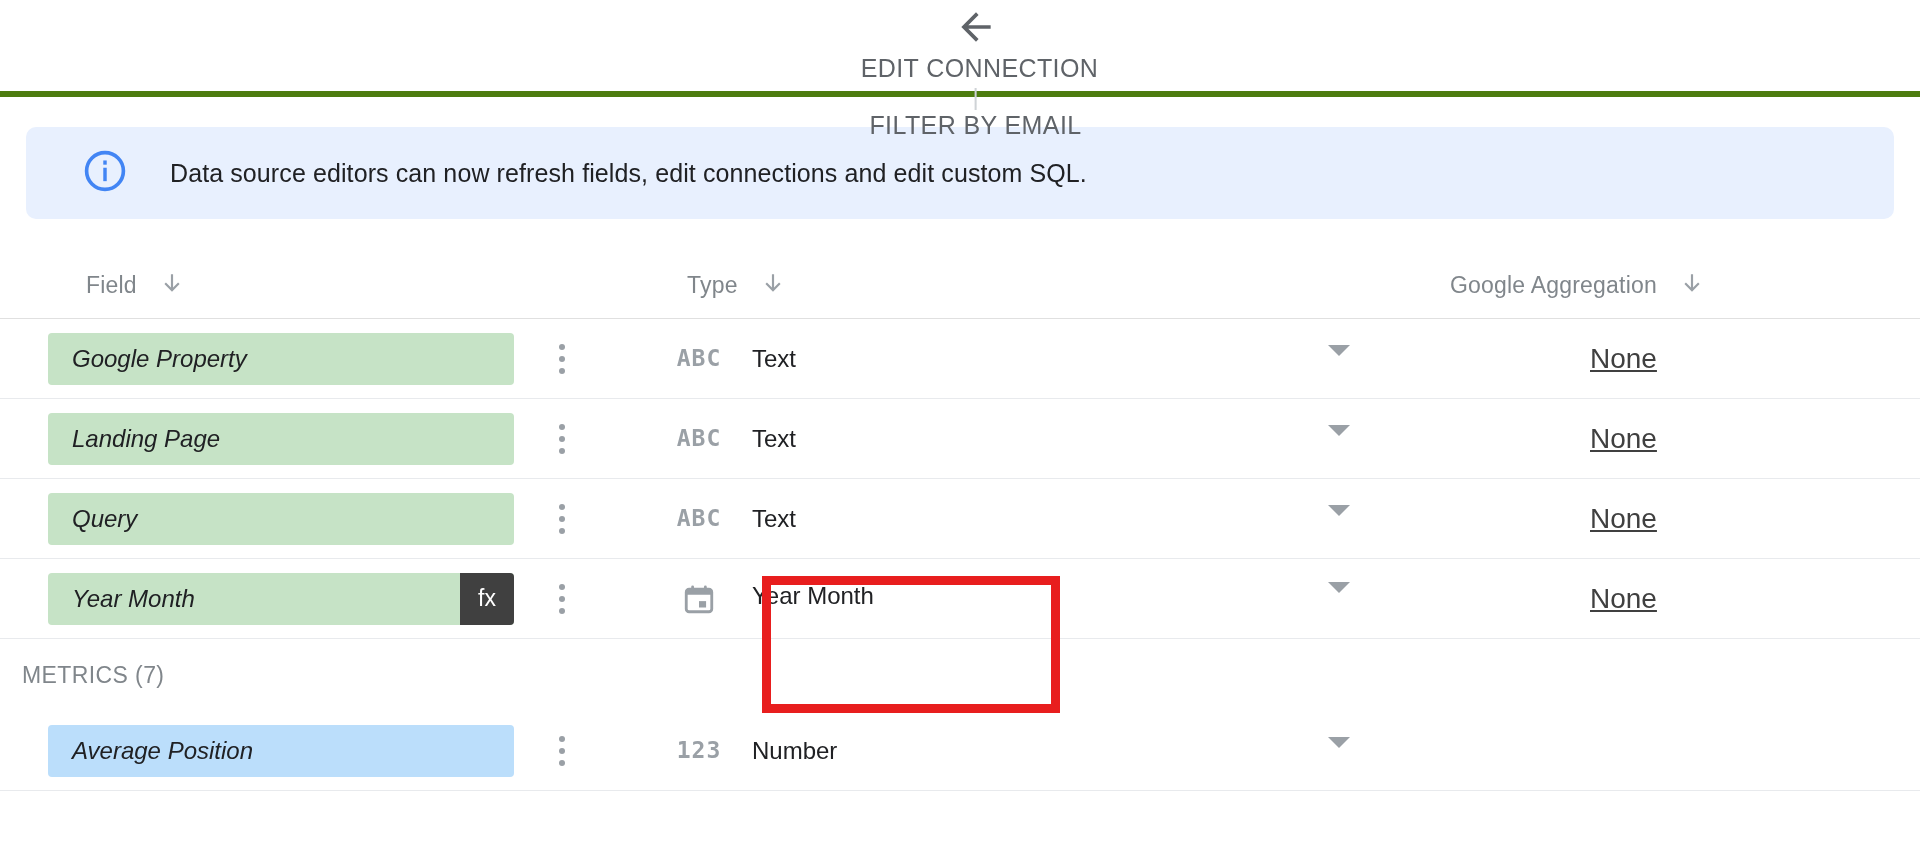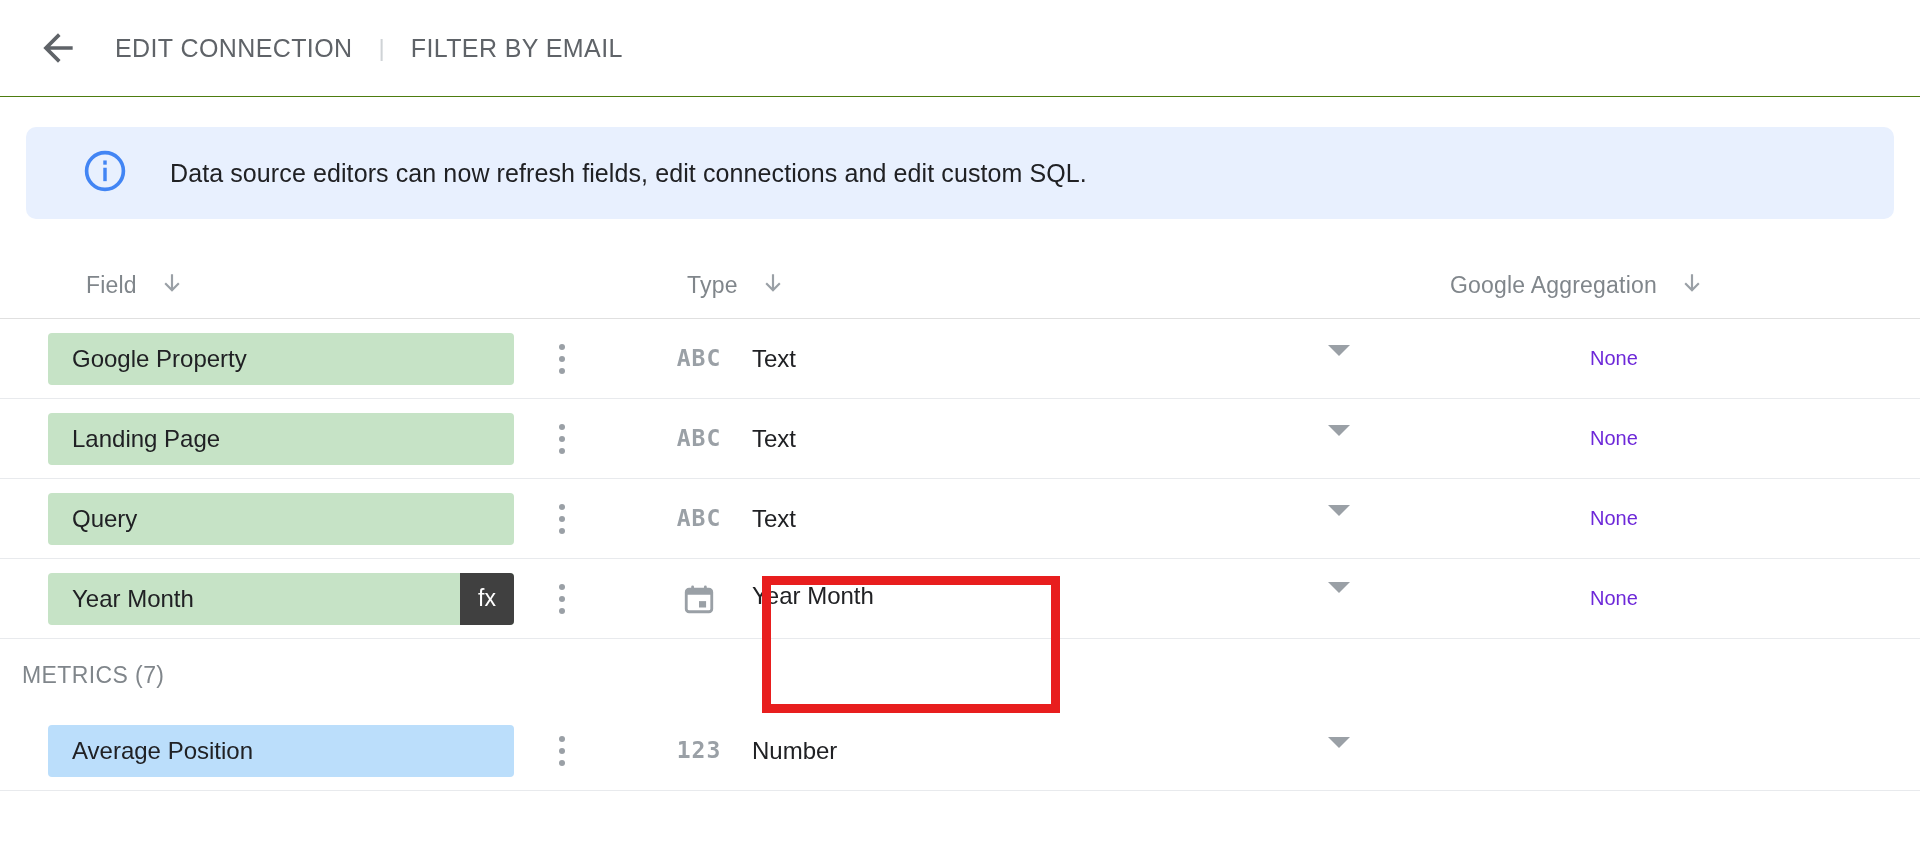--- a/index.html
+++ b/index.html
@@ -9,24 +9,25 @@
     height: 841px;
     background: #ffffff;
     font-family: "Liberation Sans", sans-serif;
     overflow: hidden;
   }
 
   
   .topbar {
     position: relative;
     height: 97px;
-    border-bottom: 1px solid #4d7c0f;
+    border-bottom: 6px solid #4d7c0f;
     display: flex;
     align-items: center;
     padding-left: 31px;
+    flex-direction: column;
   }
   .back-btn {
     width: 54px;
     height: 54px;
     display: flex;
     align-items: center;
     justify-content: center;
     cursor: pointer;
     flex: none;
   }
@@ -112,20 +113,21 @@
   }
   .chip.dimension { background: #c6e3c6; }
   .chip.metric    { background: #bbdefb; }
   .chip-label {
     flex: 1;
     font-size: 24px;
     color: #202124;
     padding-left: 24px;
     white-space: nowrap;
     overflow: hidden;
+    font-style: italic;
   }
   .fx-badge {
     width: 54px;
     height: 52px;
     background: #404040;
     color: #ffffff;
     font-size: 23px;
     display: flex;
     align-items: center;
     justify-content: center;
@@ -180,24 +182,25 @@
   .type-caret {
     width: 0; height: 0;
     border-left: 11px solid transparent;
     border-right: 11px solid transparent;
     border-top: 11px solid #9aa0a6;
     cursor: pointer;
     flex: none;
   }
 
   .agg-value {
-    font-size: 20px;
-    color: #6d28d9;
+    font-size: 28px;
+    color: #404040;
     padding-left: 160px;
     white-space: nowrap;
+    text-decoration: underline;
   }
 
   
   .section-label {
     font-size: 23px;
     color: #80868b;
     letter-spacing: 0.4px;
     height: 72px;
     display: flex;
     align-items: center;

